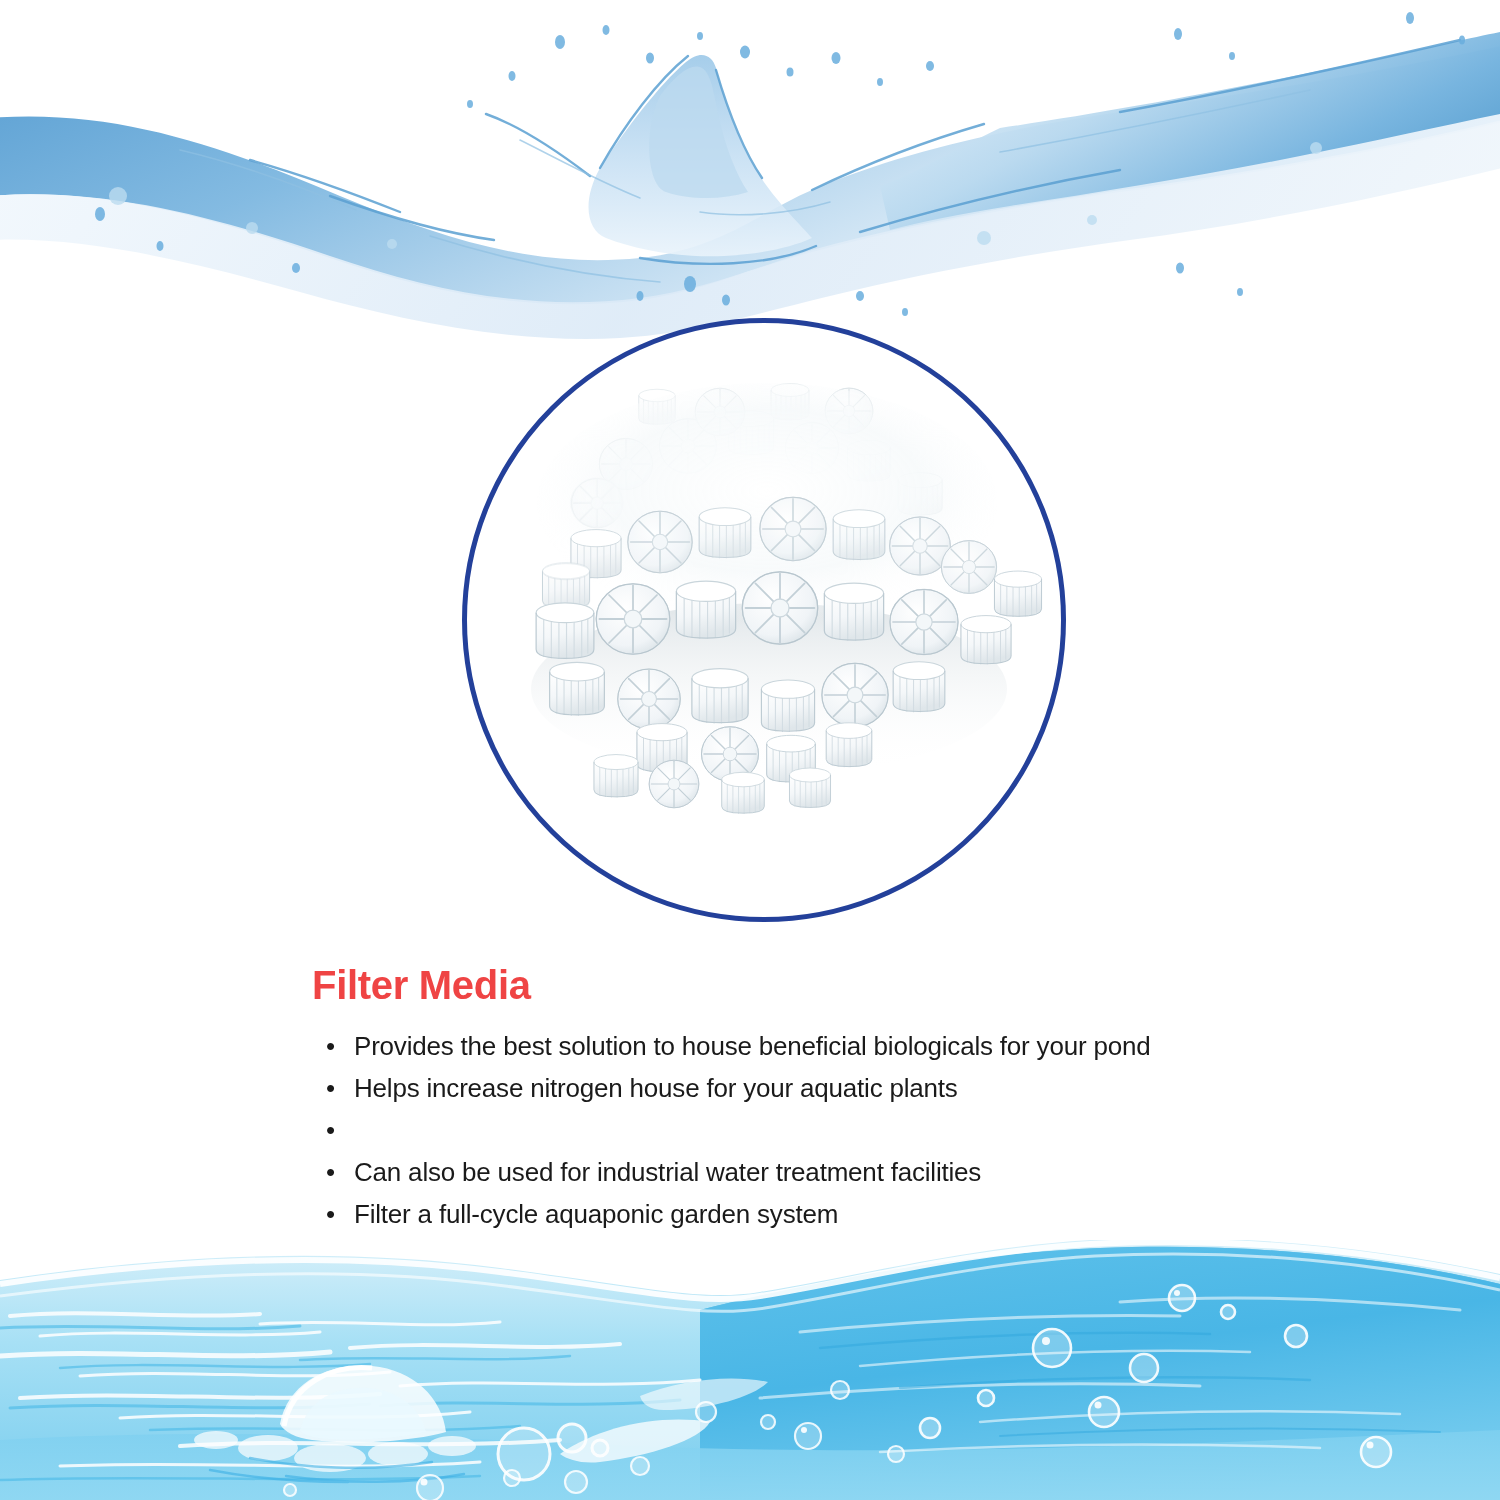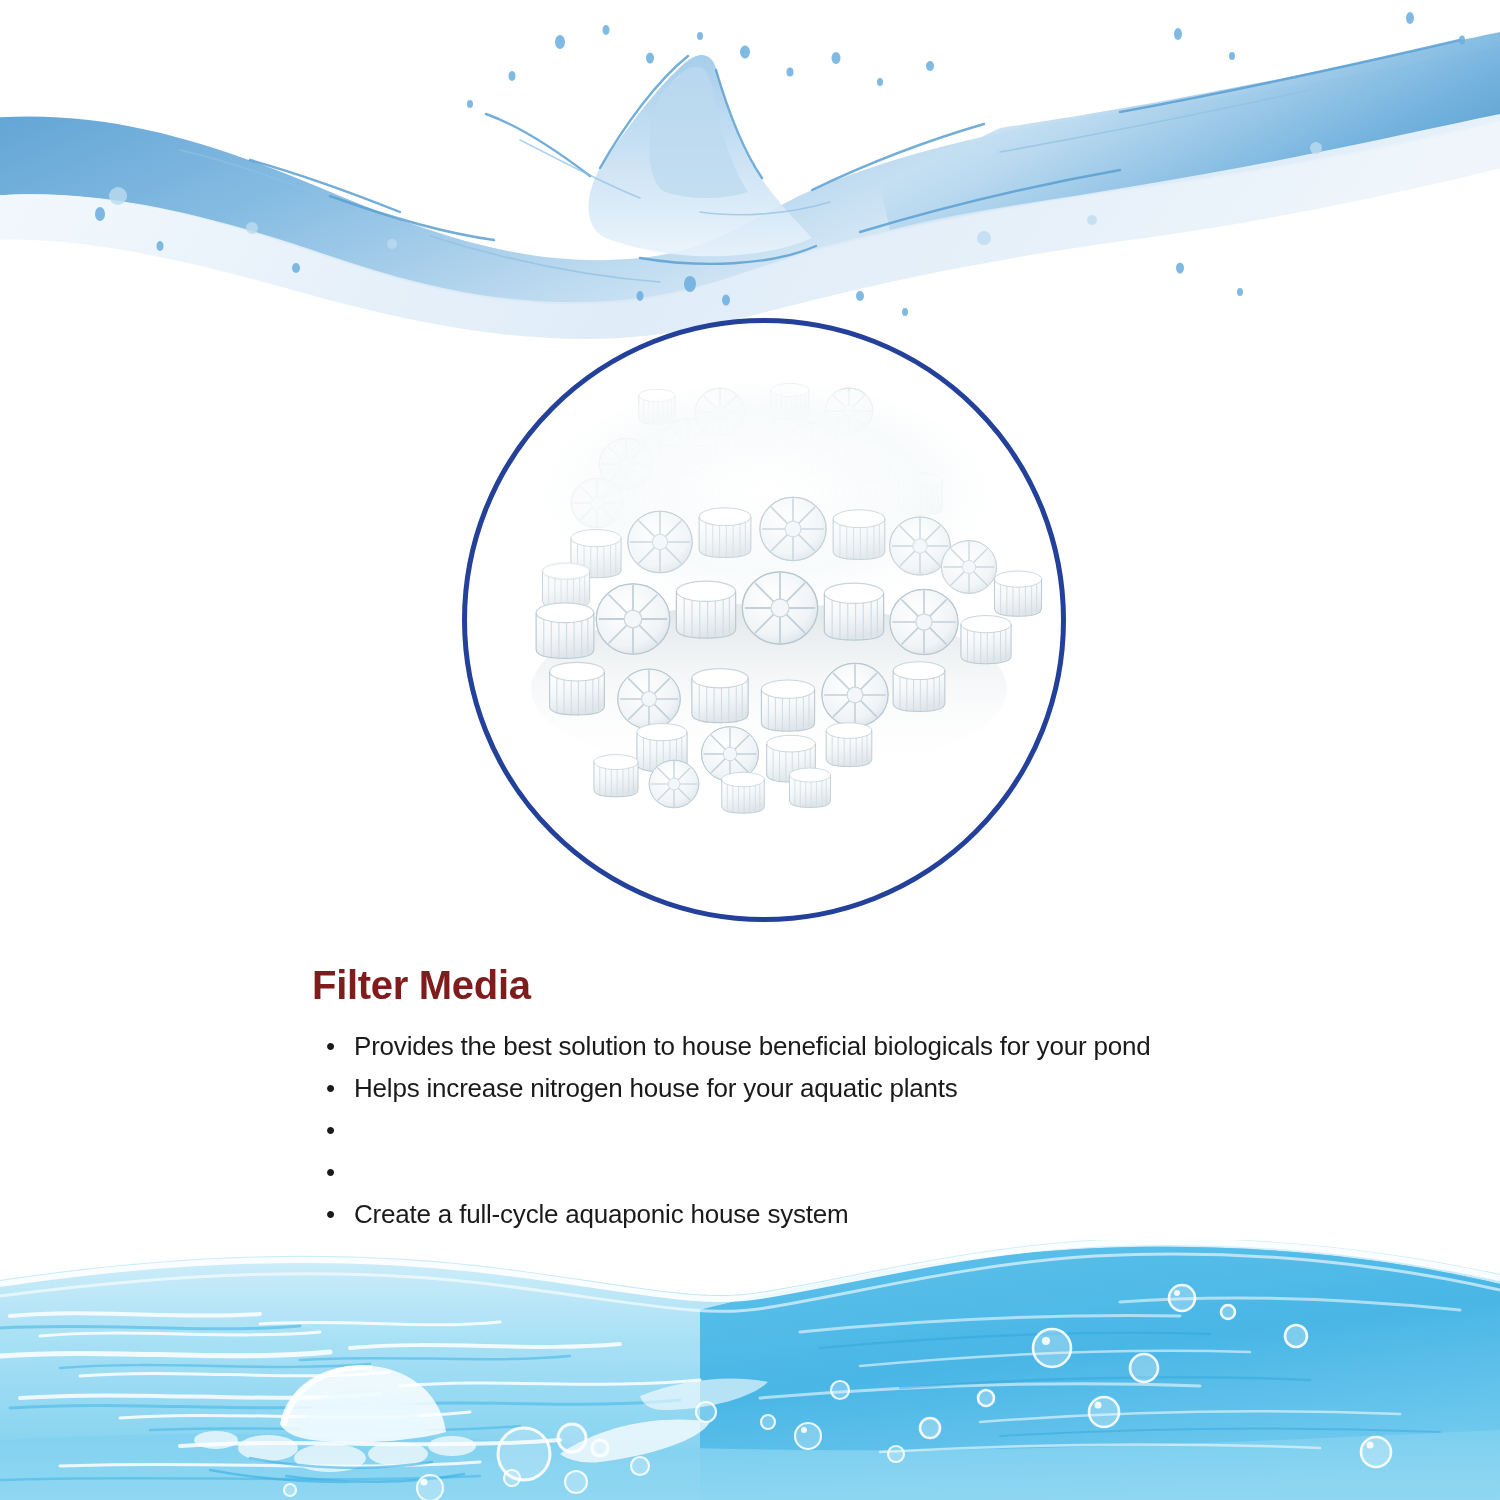--- a/index.html
+++ b/index.html
@@ -36,21 +36,21 @@
   .media-stage svg{position:absolute;left:0;top:0;width:604px;height:604px;}
 
   
   .content{
     position:absolute;
     left:312px;top:963px;width:1000px;
   }
   .title{
     font-size:40px;
     font-weight:bold;
-    color:#7f1d1d;
+    color:#ef4444;
     letter-spacing:-0.3px;
     margin:0 0 22px 0;
     line-height:1.1;
   }
   .bullets{list-style:none;margin:0;padding:0;}
   .bullet-row{
     display:flex;
     align-items:flex-start;
     margin:0 0 8px 0;
   }
@@ -322,24 +322,25 @@
       </li>
       <li class="bullet-row">
         <span class="bullet-dot">•</span>
         <span class="bullet-text">Helps increase nitrogen house for your aquatic plants</span>
       </li>
       <li class="bullet-row">
         <span class="bullet-dot">•</span>
       </li>
       <li class="bullet-row">
         <span class="bullet-dot">•</span>
+        <span class="bullet-text">Can also be used for industrial water treatment facilities</span>
       </li>
       <li class="bullet-row">
         <span class="bullet-dot">•</span>
-        <span class="bullet-text">Create a full-cycle aquaponic house system</span>
+        <span class="bullet-text">Filter a full-cycle aquaponic garden system</span>
       </li>
     </ul>
   </div>
 
   <div class="wave-band">
     <svg viewBox="0 0 1500 260" xmlns="http://www.w3.org/2000/svg">
       <defs>
         <linearGradient id="wLeft" x1="0" y1="0" x2="0" y2="1">
           <stop offset="0%" stop-color="#d7f0fa"></stop>
           <stop offset="40%" stop-color="#a7e0f5"></stop>

